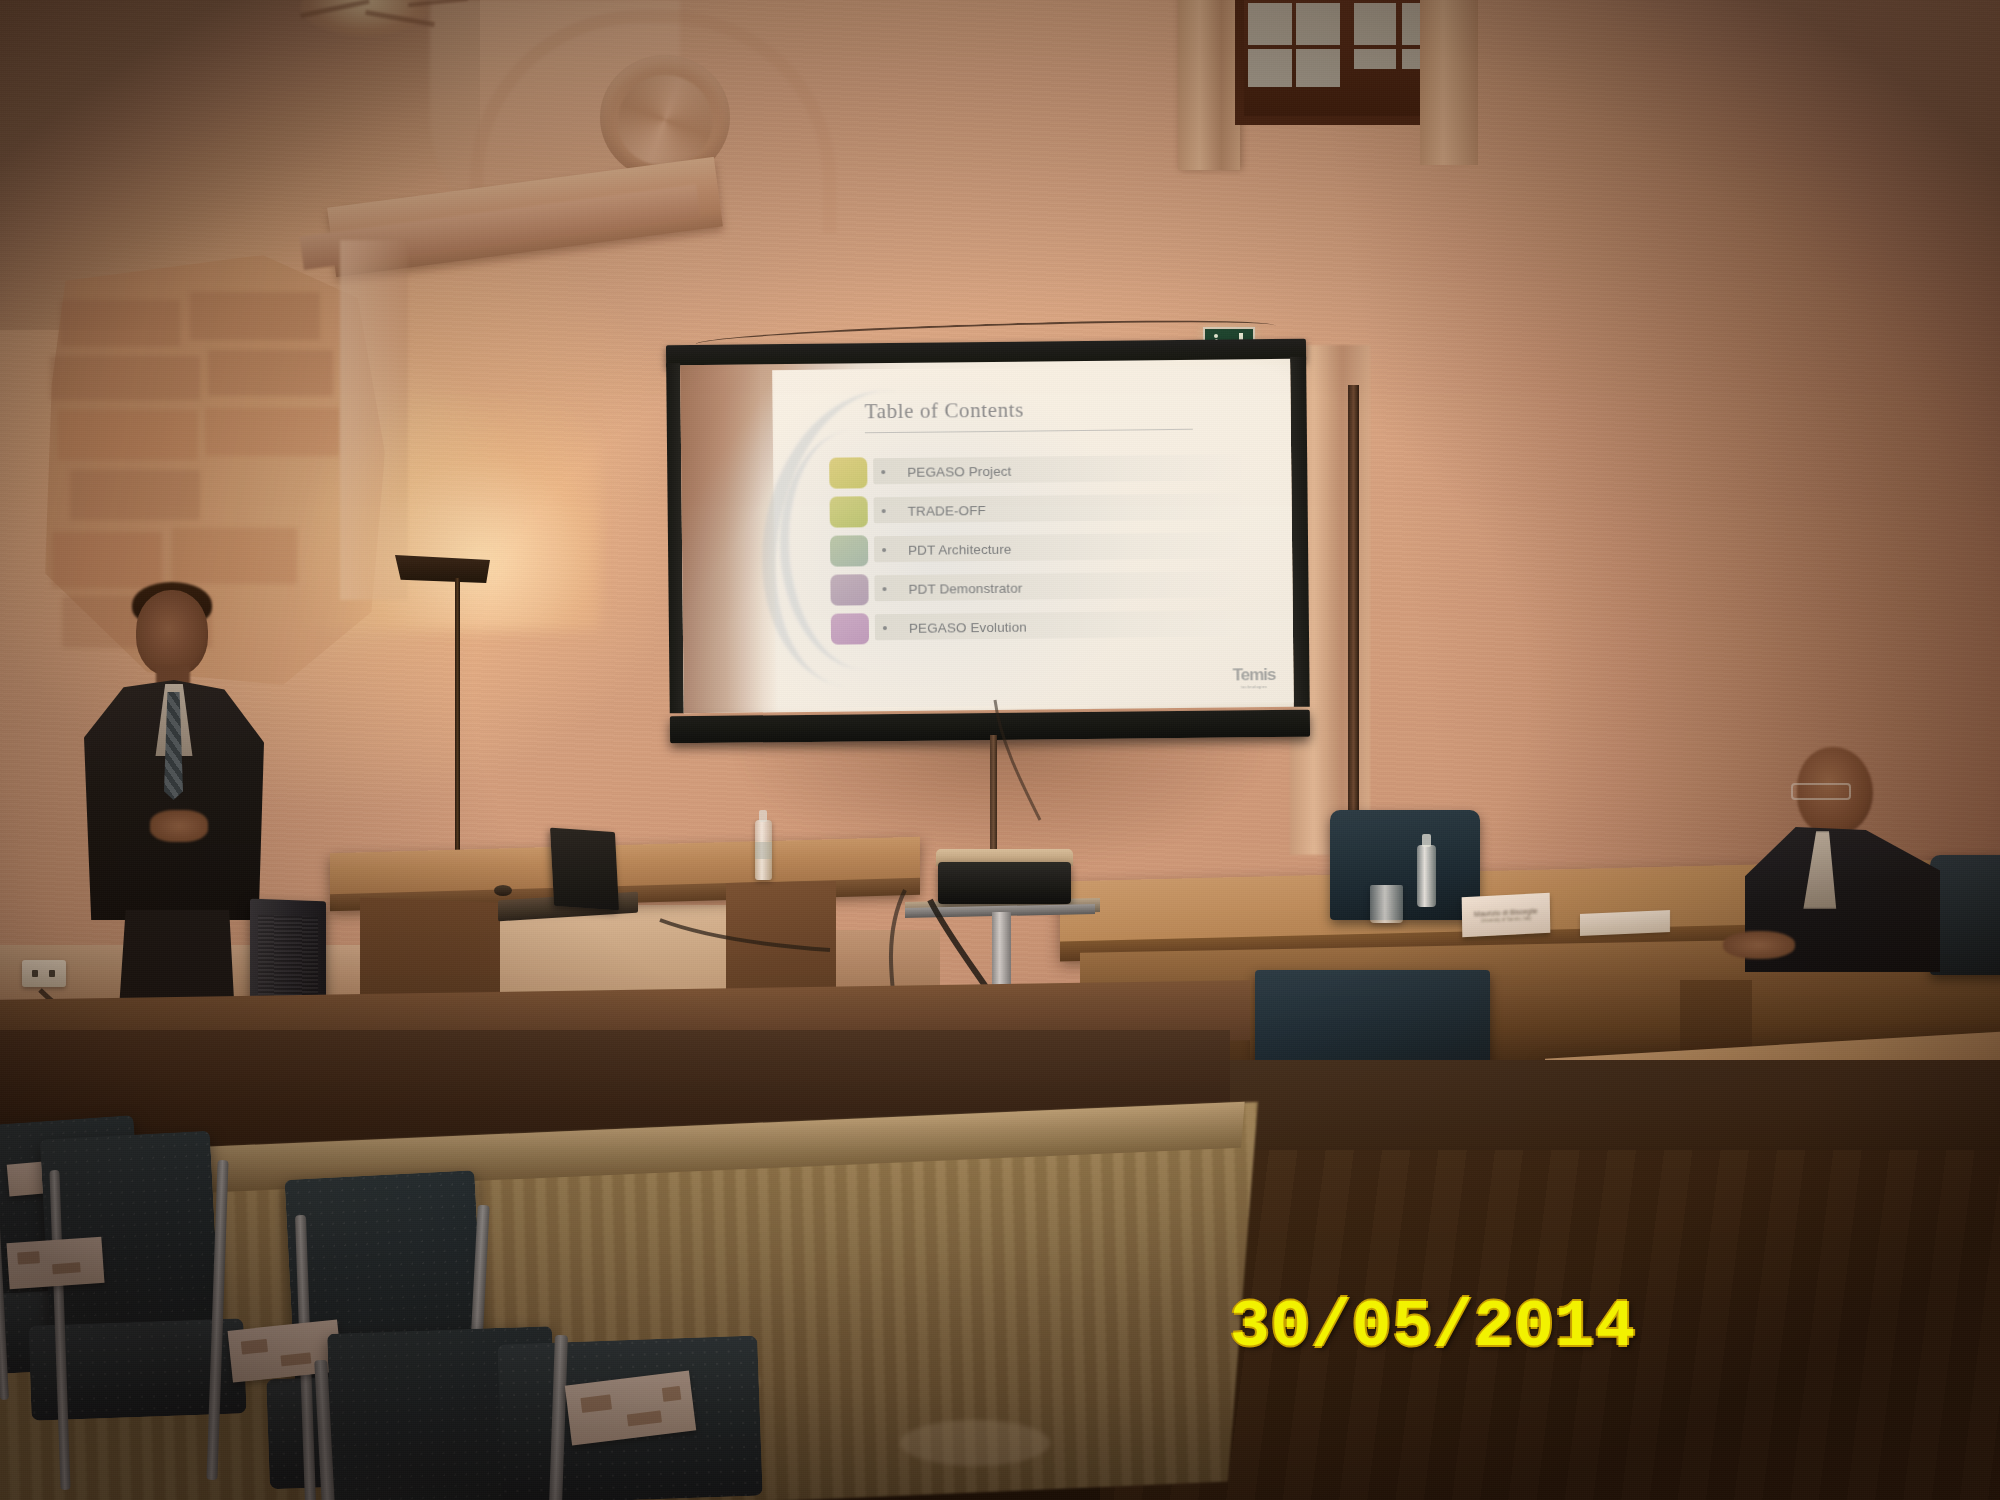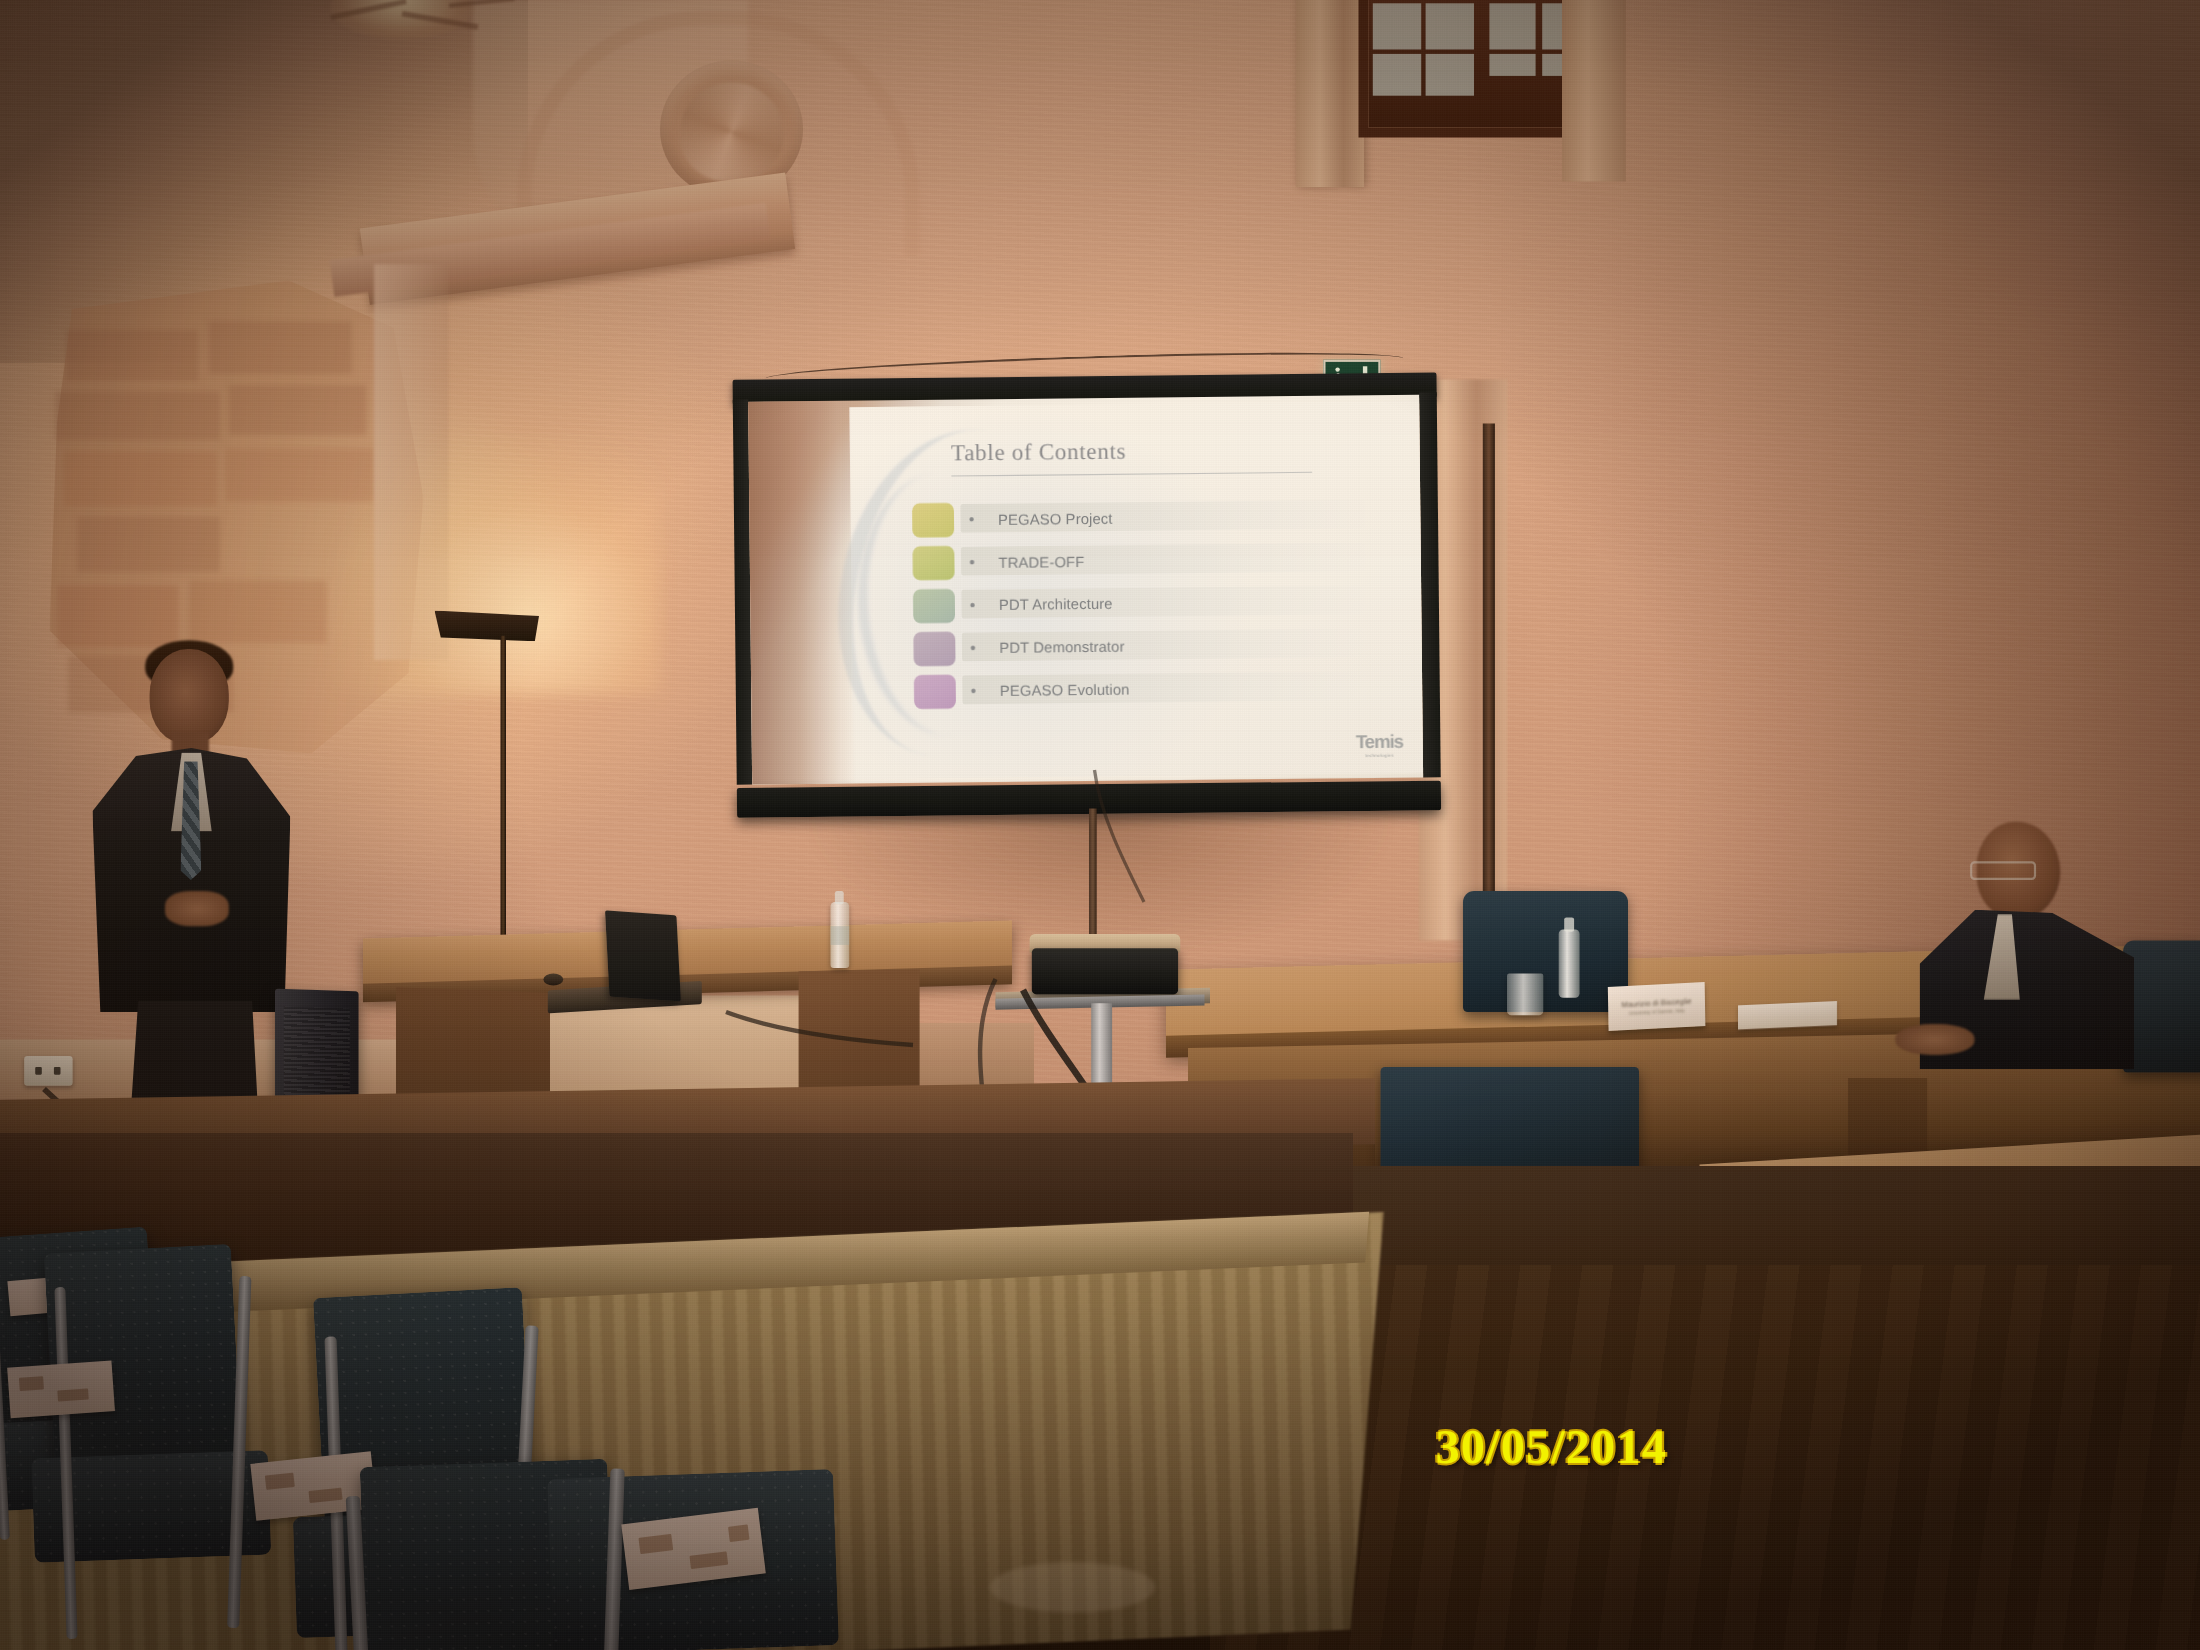--- a/index.html
+++ b/index.html
@@ -748,24 +748,24 @@
   }
   .noise{
     position:absolute;inset:0;pointer-events:none;opacity:.22;
     background-image:
       repeating-linear-gradient(0deg, rgba(255,255,255,.05) 0 1px, rgba(0,0,0,.05) 1px 2px),
       repeating-linear-gradient(90deg, rgba(255,255,255,.04) 0 1px, rgba(0,0,0,.04) 1px 2px);
   }
 
   
   .datestamp{
-    position:absolute;left:1305px;top:1290px;
-    font-family:Liberation Serif, serif;
+    position:absolute;left:1230px;top:1290px;
+    font-family:Liberation Mono, monospace;
     font-weight:bold;
-    font-size:44px;
+    font-size:66px;
     letter-spacing:1px;
     color:#f2f200;
     text-shadow:
       2px 0 0 #c8a000, -2px 0 0 #c8a000, 0 2px 0 #c8a000, 0 -2px 0 #c8a000,
       3px 3px 5px rgba(0,0,0,.55);
     pointer-events:none;
   }
 </style>
 </head>
 <body>

